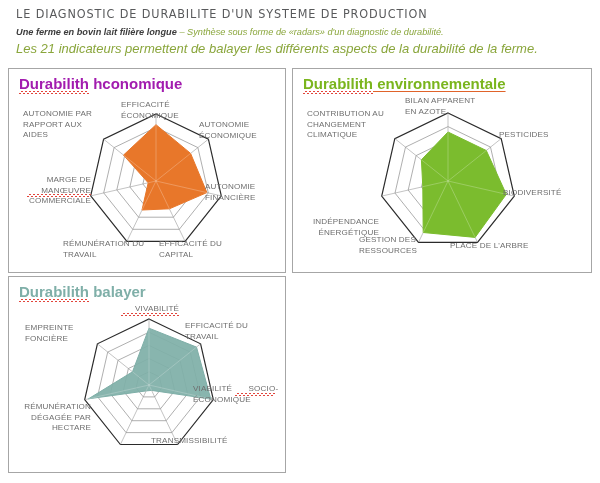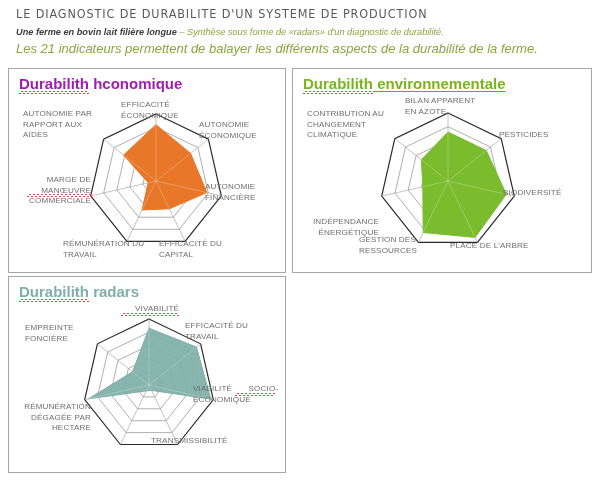--- a/index.html
+++ b/index.html
@@ -219,21 +219,21 @@
     <div class="axlabel c" style="left:66px; top:166px; width:80px;">GESTION DES
 RESSOURCES</div>
     <div class="axlabel r" style="left:4px; top:112px; width:82px;margin-top:36px;">INDÉPENDANCE
 ÉNERGÉTIQUE</div>
     <div class="axlabel c" style="left:14px; top:40px; width:86px;">CONTRIBUTION AU
 CHANGEMENT
 CLIMATIQUE</div>
   </div>
 
   <div class="panel" id="panel-soc">
-    <div class="panel-title t-teal"><span class="sq">Durabilith</span><span> radars</span></div>
+    <div class="panel-title t-teal"><span class="sq">Durabilith</span><span> balayer</span></div>
 
     <svg class="radar" id="svg-soc" width="278" height="170" style="left:0;top:28px;">
         <polygon points="140.0,66.8 150.3,71.8 152.9,82.9 145.7,91.9 134.3,91.9 127.1,82.9 129.7,71.8" class="ring"></polygon>
         <polygon points="140.0,53.6 160.6,63.5 165.7,85.9 151.5,103.8 128.5,103.8 114.3,85.9 119.4,63.5" class="ring"></polygon>
         <polygon points="140.0,40.4 171.0,55.3 178.6,88.8 157.2,115.7 122.8,115.7 101.4,88.8 109.0,55.3" class="ring"></polygon>
         <polygon points="140.0,27.2 181.3,47.1 191.5,91.7 162.9,127.6 117.1,127.6 88.5,91.7 98.7,47.1" class="ring"></polygon>
         <polygon points="140.0,14.0 191.6,38.8 204.3,94.7 168.6,139.5 111.4,139.5 75.7,94.7 88.4,38.8" class="ring-outer"></polygon>
         <line x1="140" y1="80" x2="140.0" y2="14.0" class="spoke-in"></line>
         <line x1="140" y1="80" x2="191.6" y2="38.8" class="spoke-in"></line>
         <line x1="140" y1="80" x2="204.3" y2="94.7" class="spoke-in"></line>

